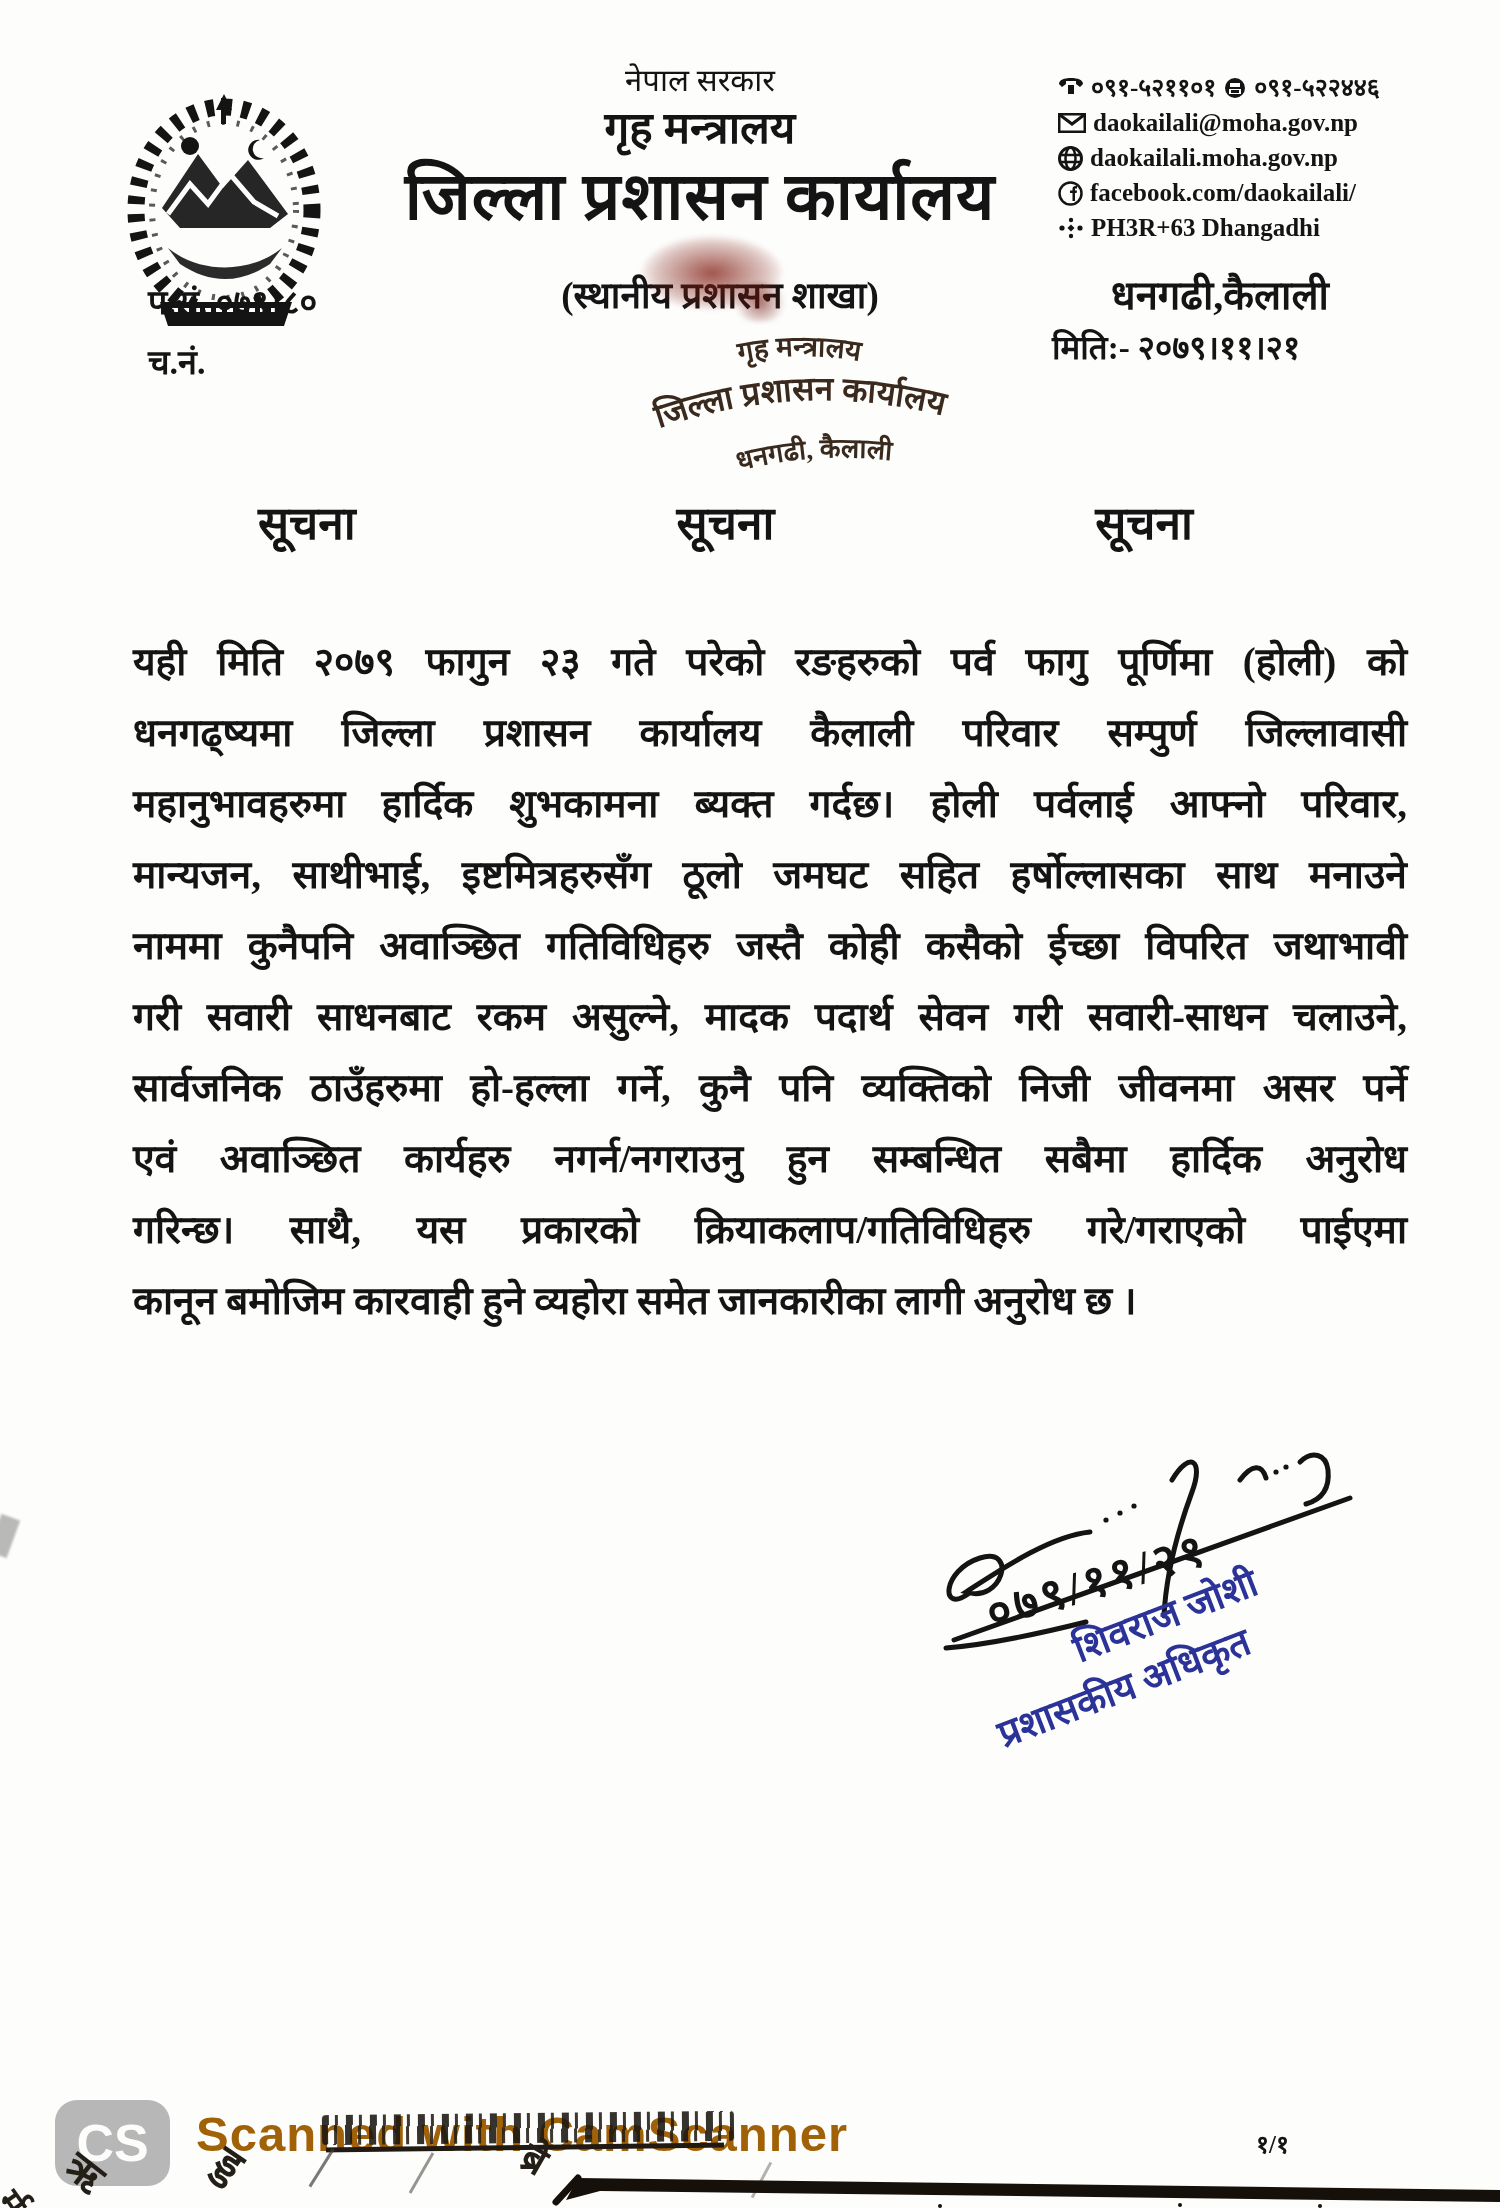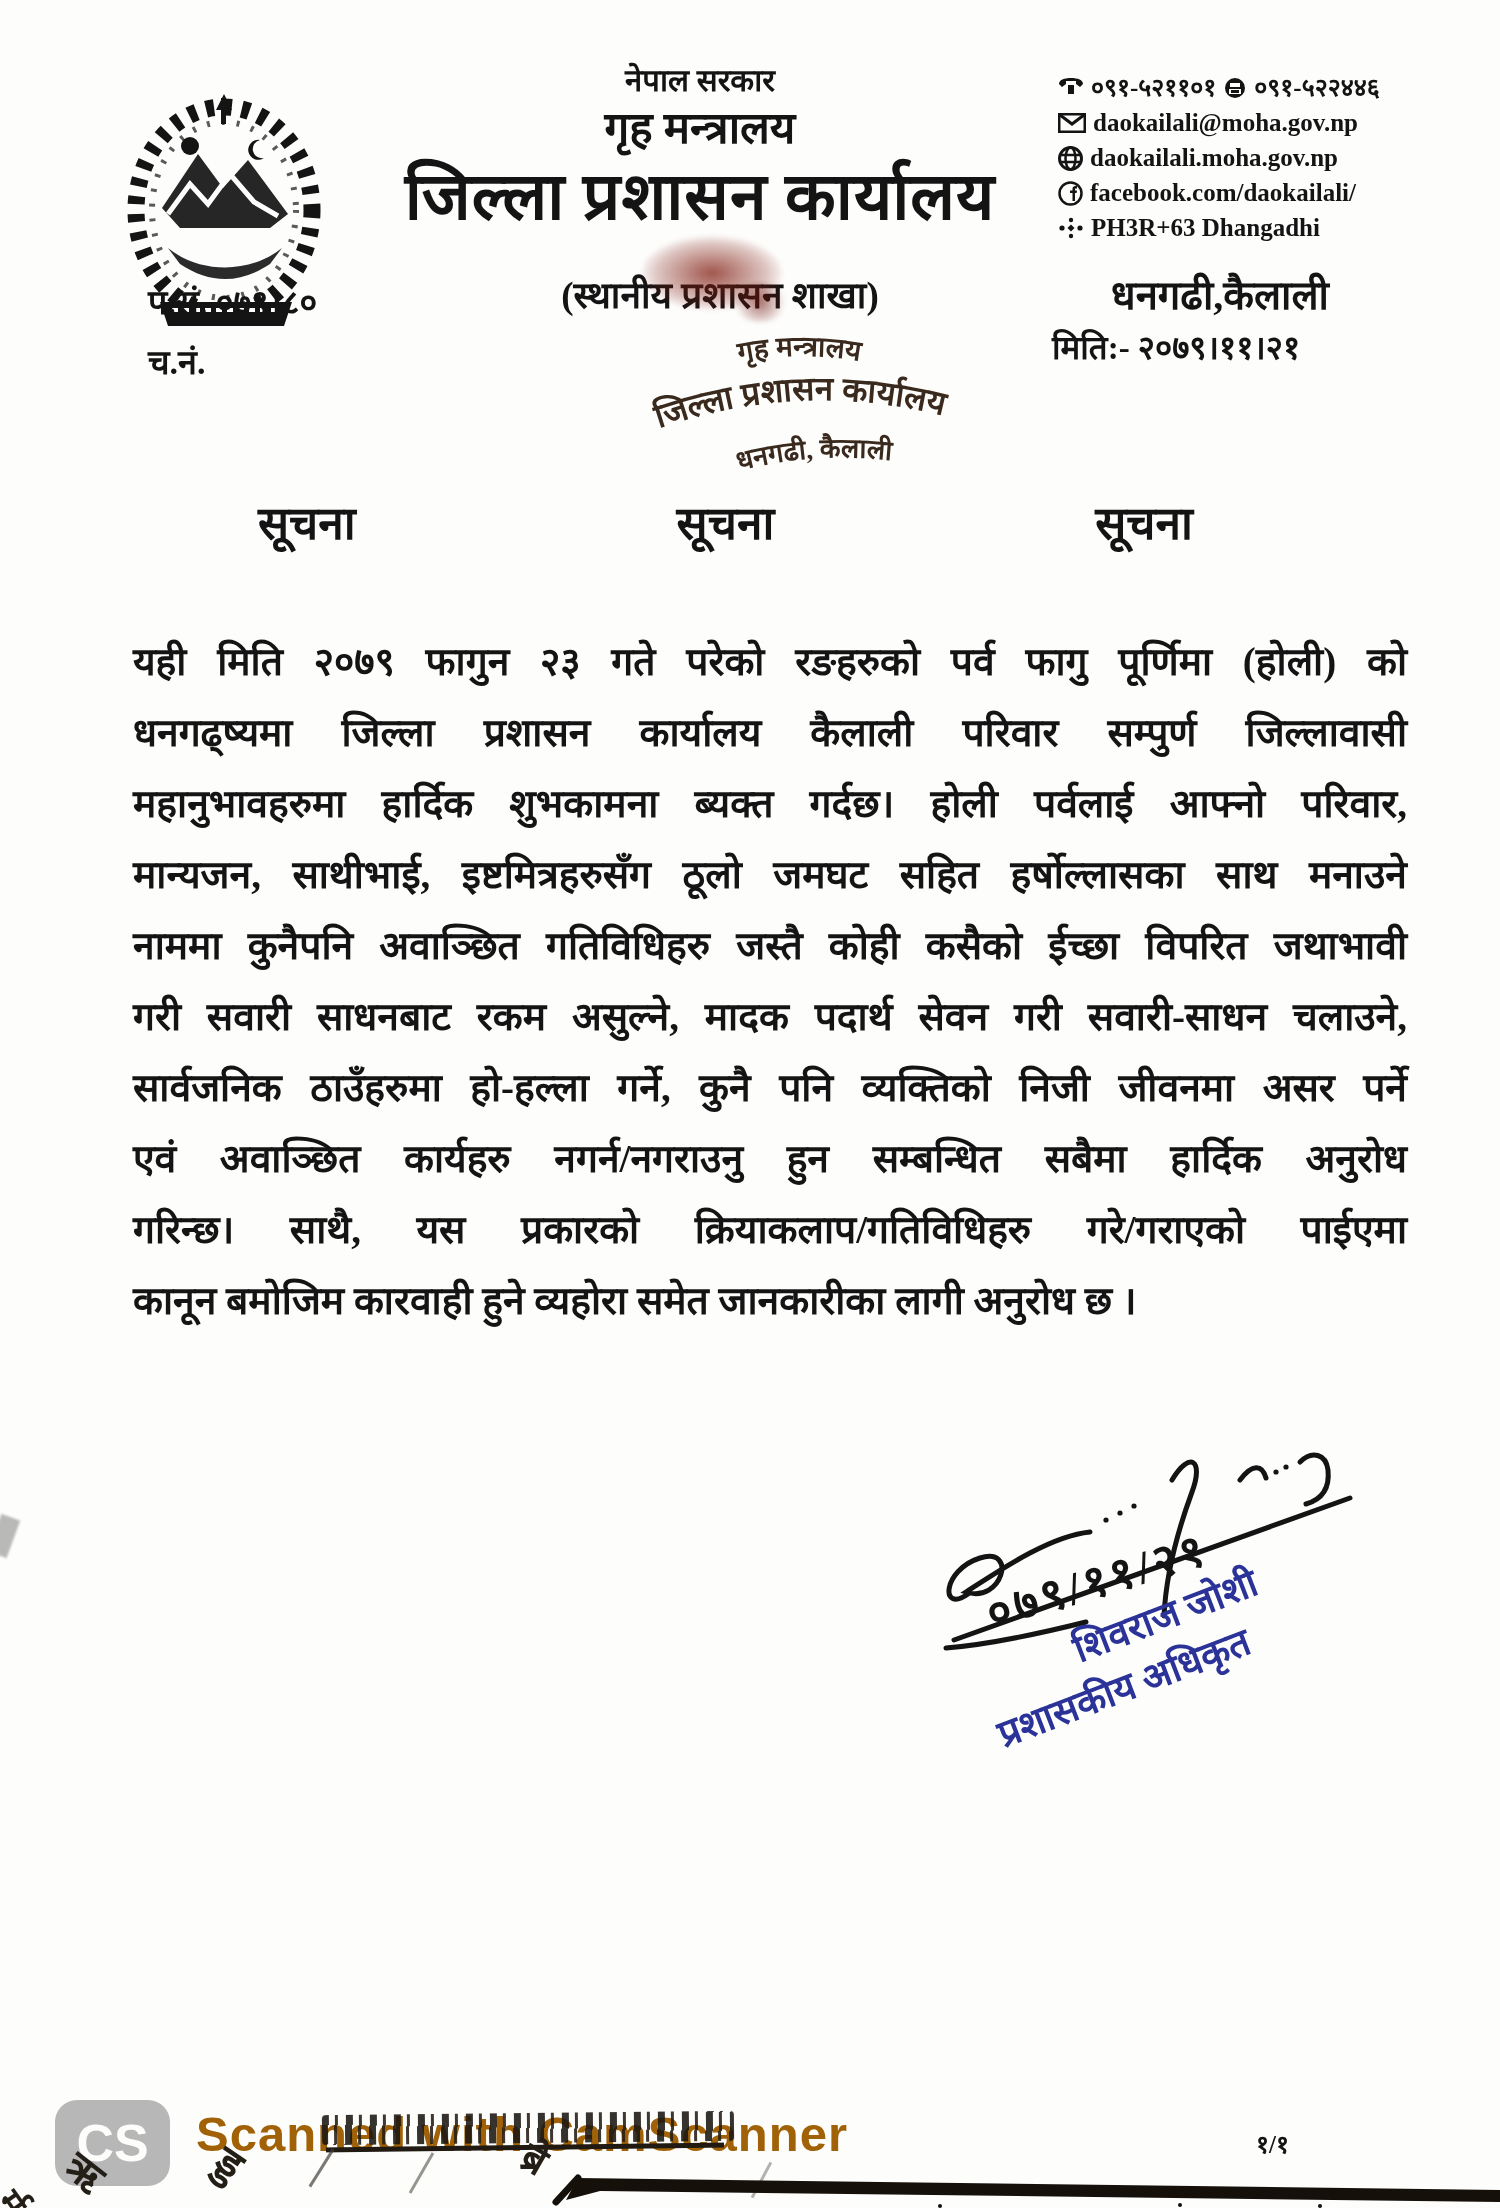--- a/index.html
+++ b/index.html
@@ -5,21 +5,21 @@
   html,body{margin:0;padding:0;background:#e8e8e8;}
   #page{
     position:relative;width:1500px;height:2208px;margin:0 auto;
     background:#fdfdfc;overflow:hidden;
     font-family:"Liberation Serif","DejaVu Serif",serif;
     color:#141414;
   }
   .abs{position:absolute;}
 
   
-  .gov-line{top:58px;left:400px;width:600px;text-align:center;font-size:31px;font-weight:700;}
+  .gov-line{top:58px;left:400px;width:600px;text-align:center;font-size:31px;font-weight:400;}
   .ministry-line{top:96px;left:400px;width:600px;text-align:center;font-size:44px;font-weight:700;}
   .office-line{top:148px;left:330px;width:740px;text-align:center;font-size:66px;font-weight:700;letter-spacing:1px;}
   .branch-line{top:268px;left:510px;width:420px;text-align:center;font-size:37px;font-weight:600;}
   .refno{top:278px;left:148px;font-size:34px;font-weight:600;}
   .chno{top:338px;left:148px;font-size:34px;font-weight:600;}
   .place-line{top:266px;left:1075px;width:290px;text-align:center;font-size:40px;font-weight:700;}
   .date-line{top:324px;left:1052px;font-size:33px;font-weight:600;}
 
   
   .contact{top:72px;left:1058px;width:400px;display:flex;flex-direction:column;gap:3px;}

